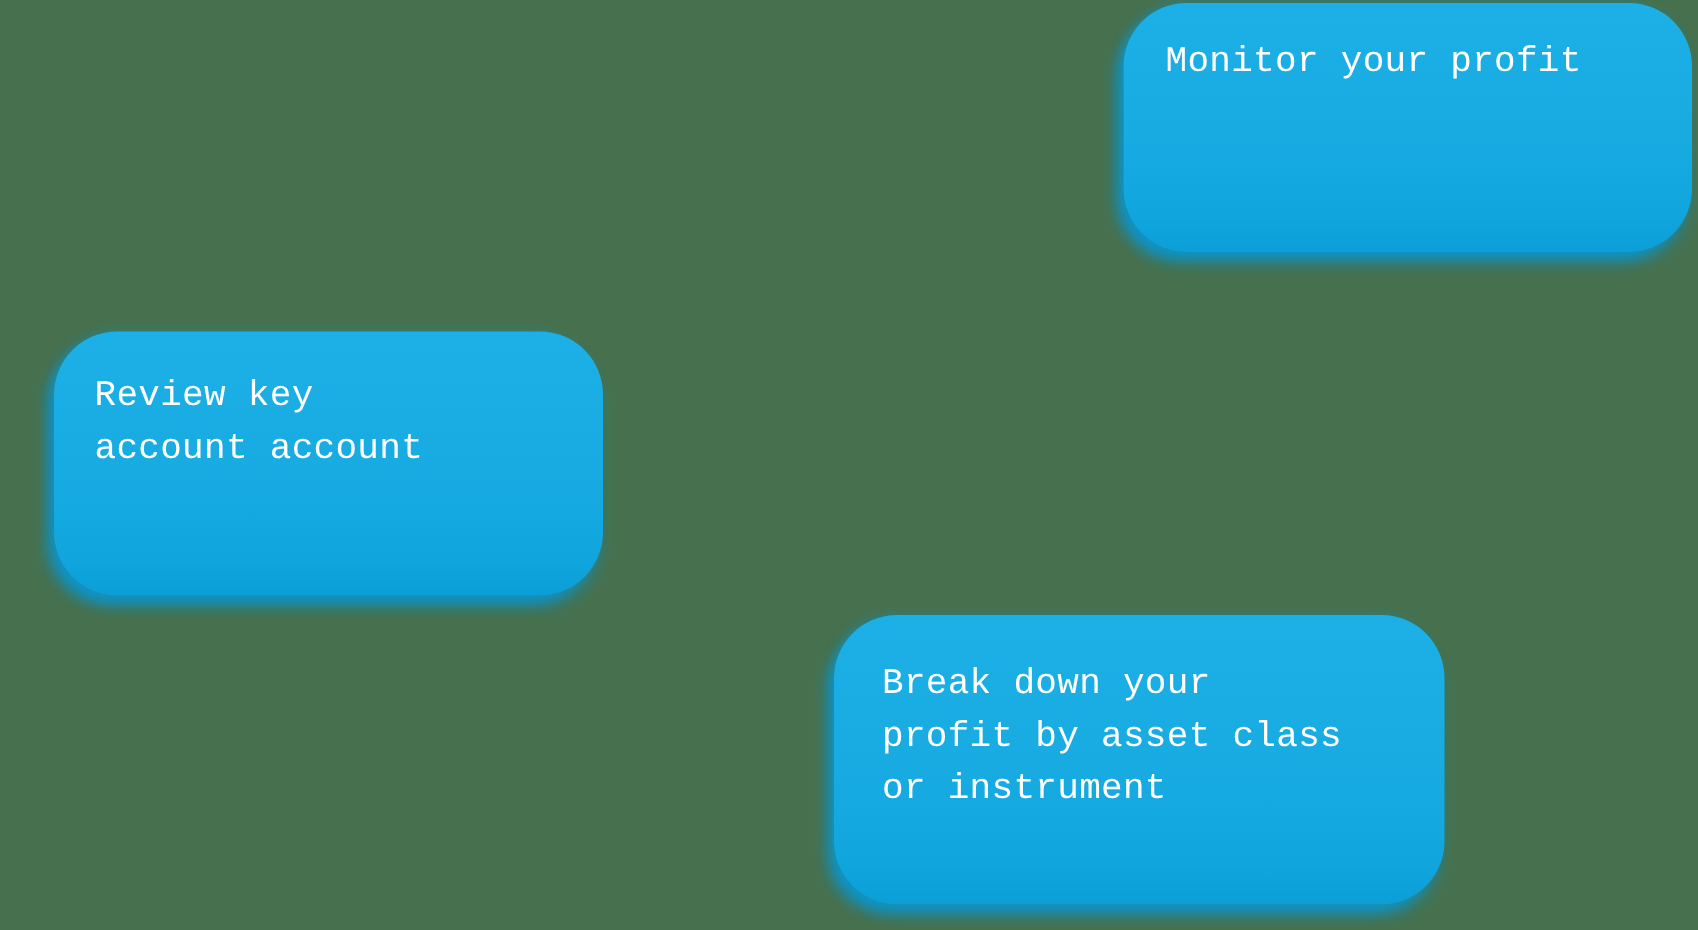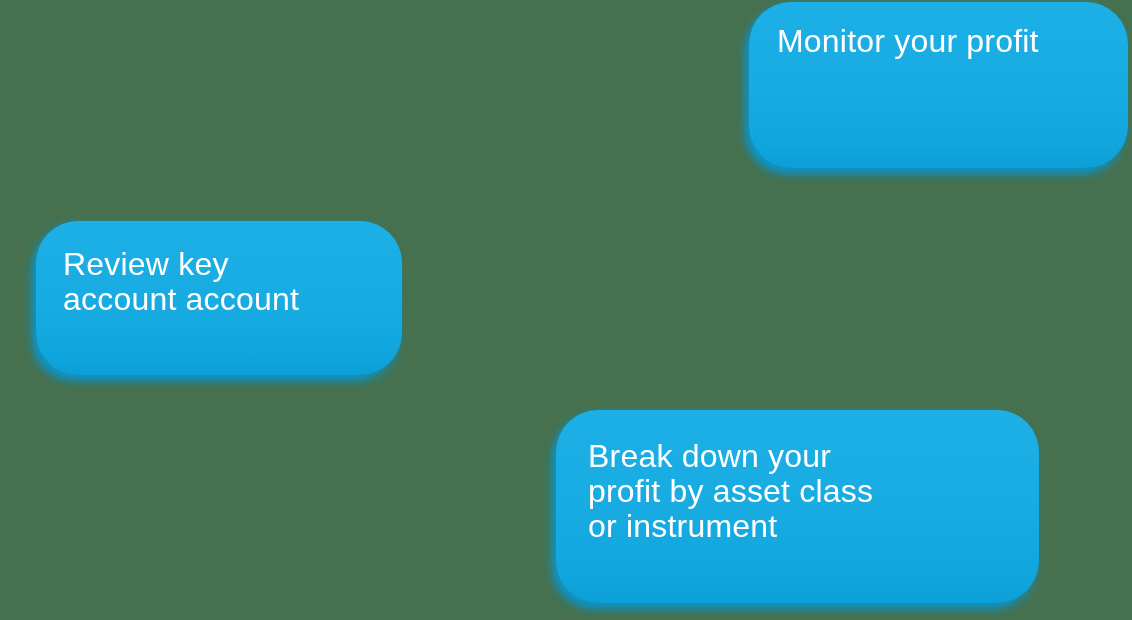--- a/index.html
+++ b/index.html
@@ -11,53 +11,54 @@
     width: 1132px;
     height: 620px;
     overflow: hidden;
     font-family: "Liberation Sans", sans-serif;
   }
   .callout {
     position: absolute;
     box-sizing: border-box;
     border-radius: 42px;
     color: #ffffff;
-    font-size: 32px;
+    font-size: 24px;
     line-height: 35px;
     font-weight: 400;
     letter-spacing: 0.2px;
     
     background: linear-gradient(180deg, #1db0e6 0%, #17abe2 55%, #10a5dd 86%, #0c9fd7 100%);
     
     box-shadow:
       -7px 7px 10px -3px rgba(11, 150, 205, 0.95),
       -3px -2px 7px -3px rgba(11, 150, 205, 0.55),
       0 9px 12px -5px rgba(11, 150, 205, 0.75);
+    font-family: Liberation Mono, monospace;
   }
   .callout .line {
     white-space: nowrap;
   }
   #callout-monitor-pnl {
     left: 749px;
     top: 2px;
     width: 379px;
     height: 166px;
     padding: 22px 20px 0 28px;
   }
   #callout-review-metrics {
     left: 36px;
     top: 221px;
     width: 366px;
-    height: 154px;
+    height: 176px;
     padding: 26px 20px 0 27px;
   }
   #callout-breakdown-trades {
     left: 556px;
     top: 410px;
-    width: 483px;
+    width: 407px;
     height: 193px;
     padding: 29px 20px 0 32px;
   }
 </style>
 </head>
 <body>
 
 <div class="stage" style="background: rgb(71, 113, 78);">
 
   <div class="callout" id="callout-monitor-pnl" style="color: rgb(255, 255, 255);">

